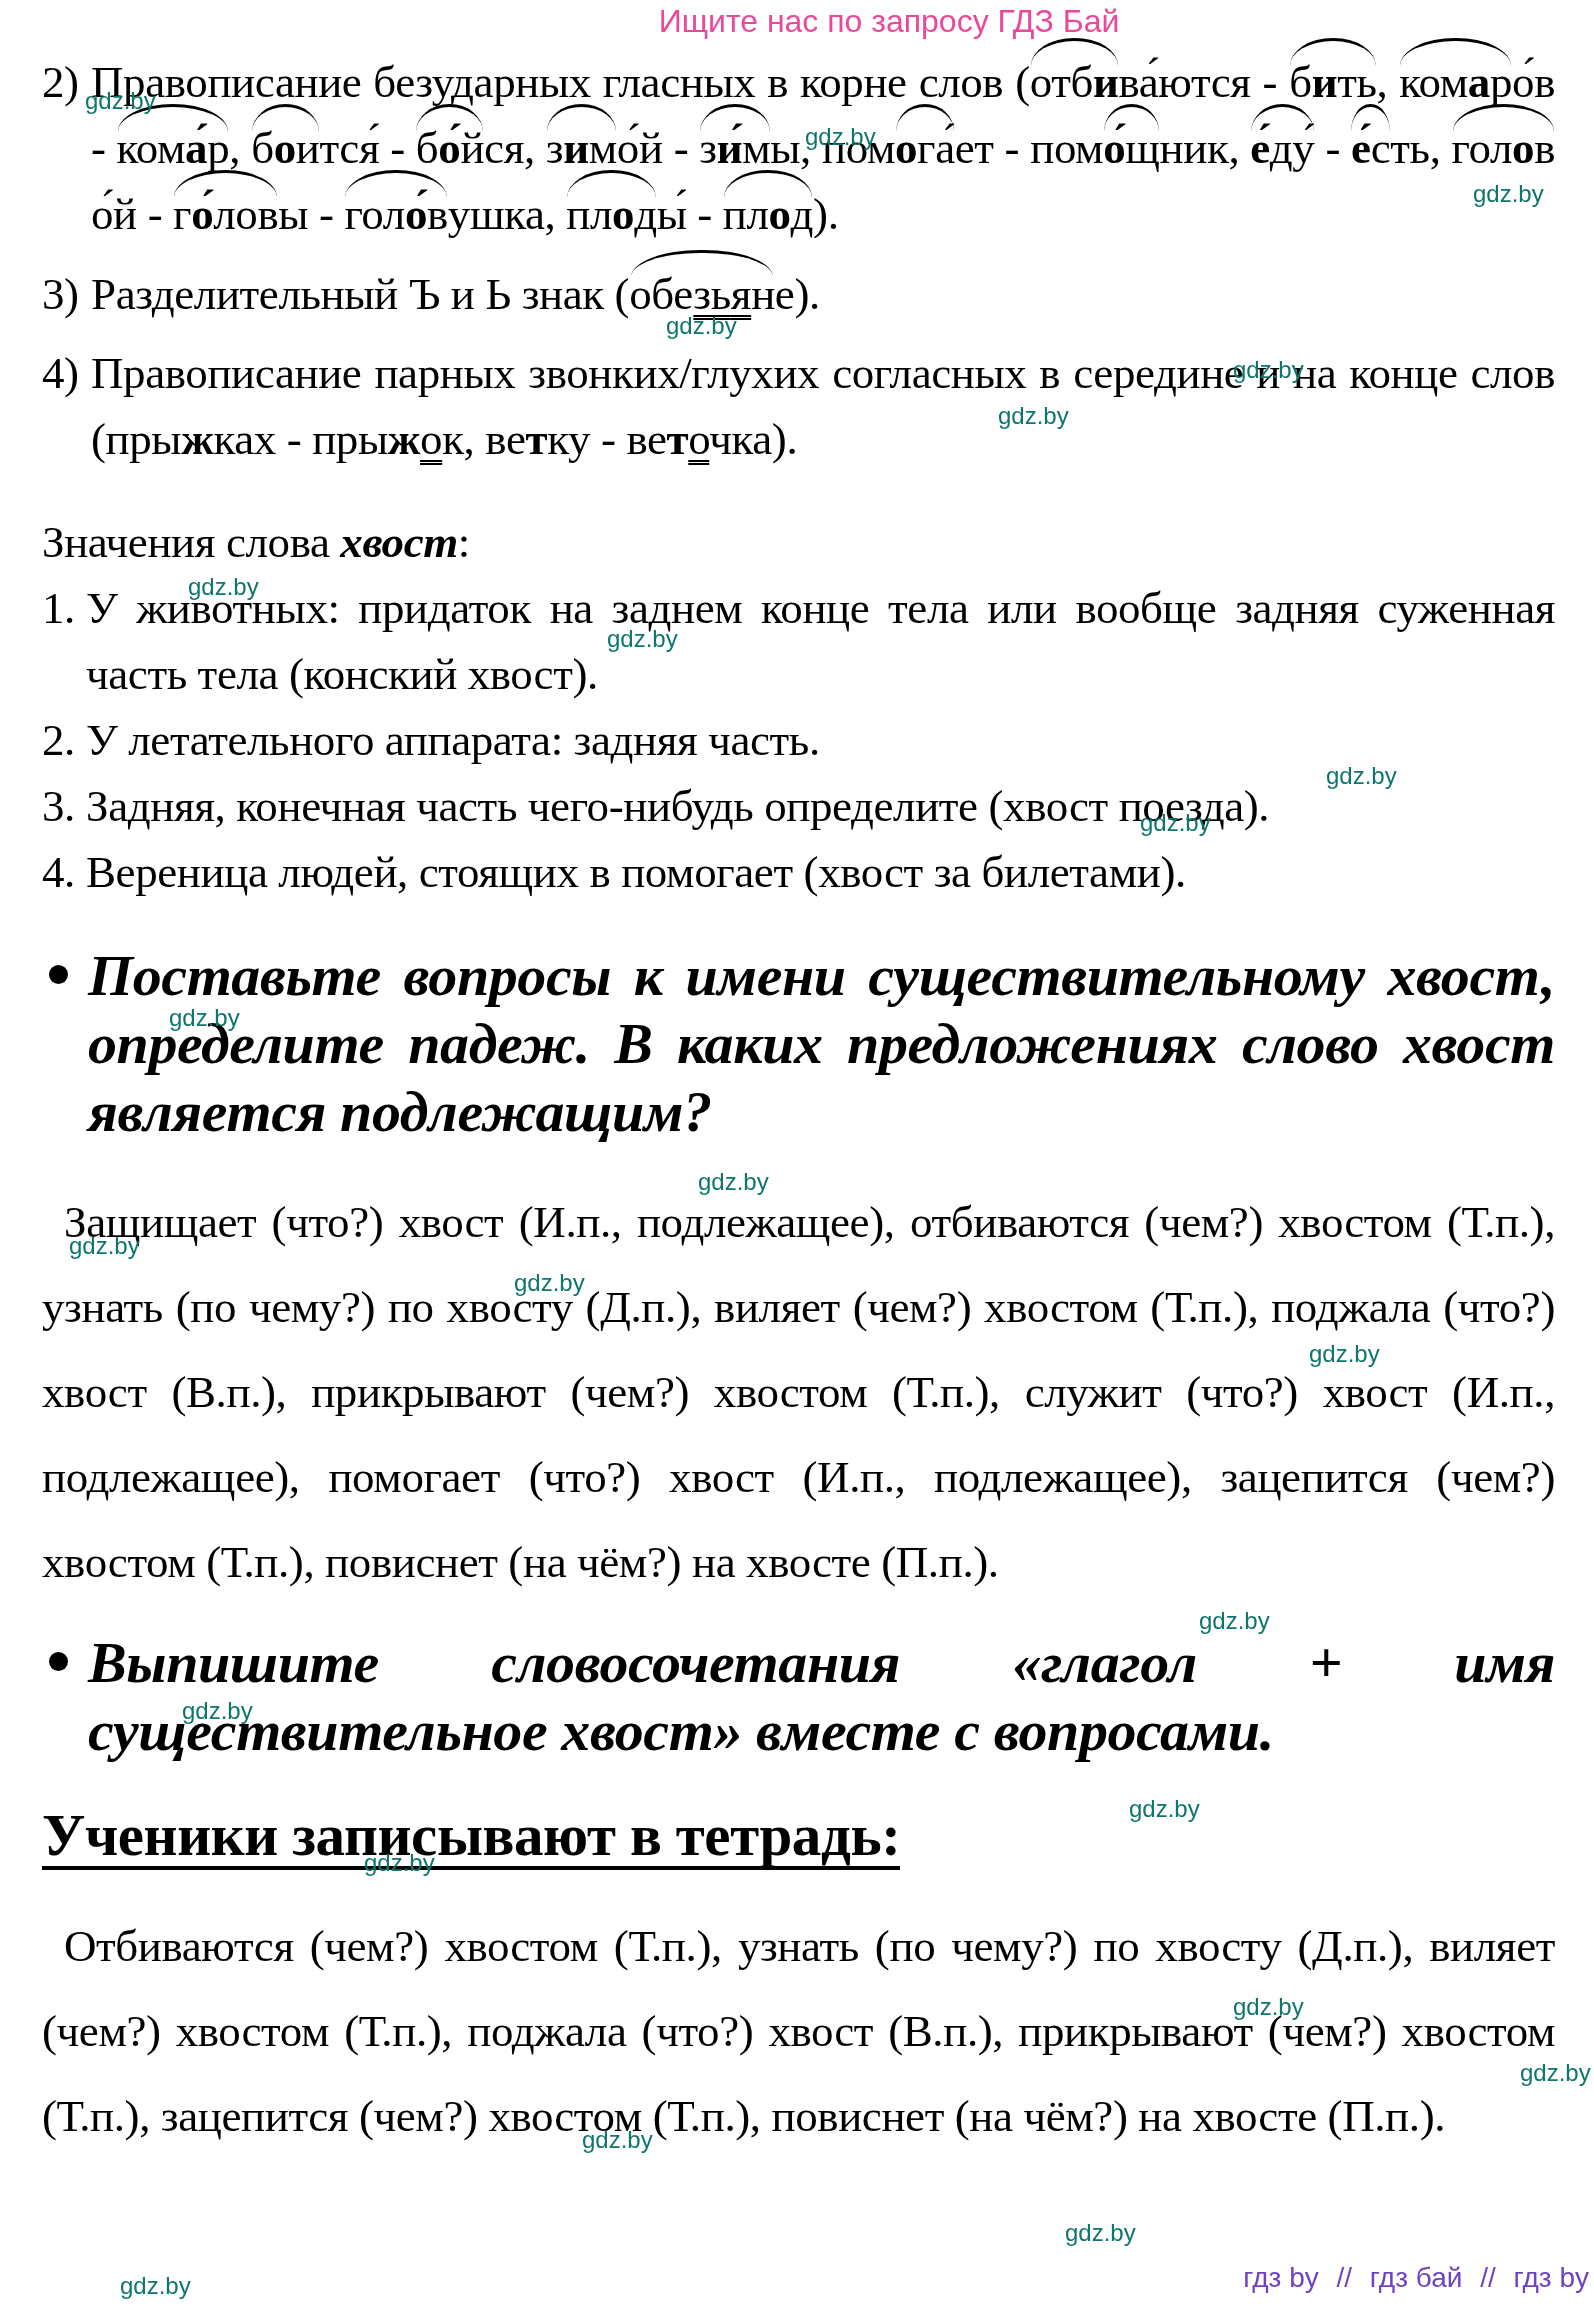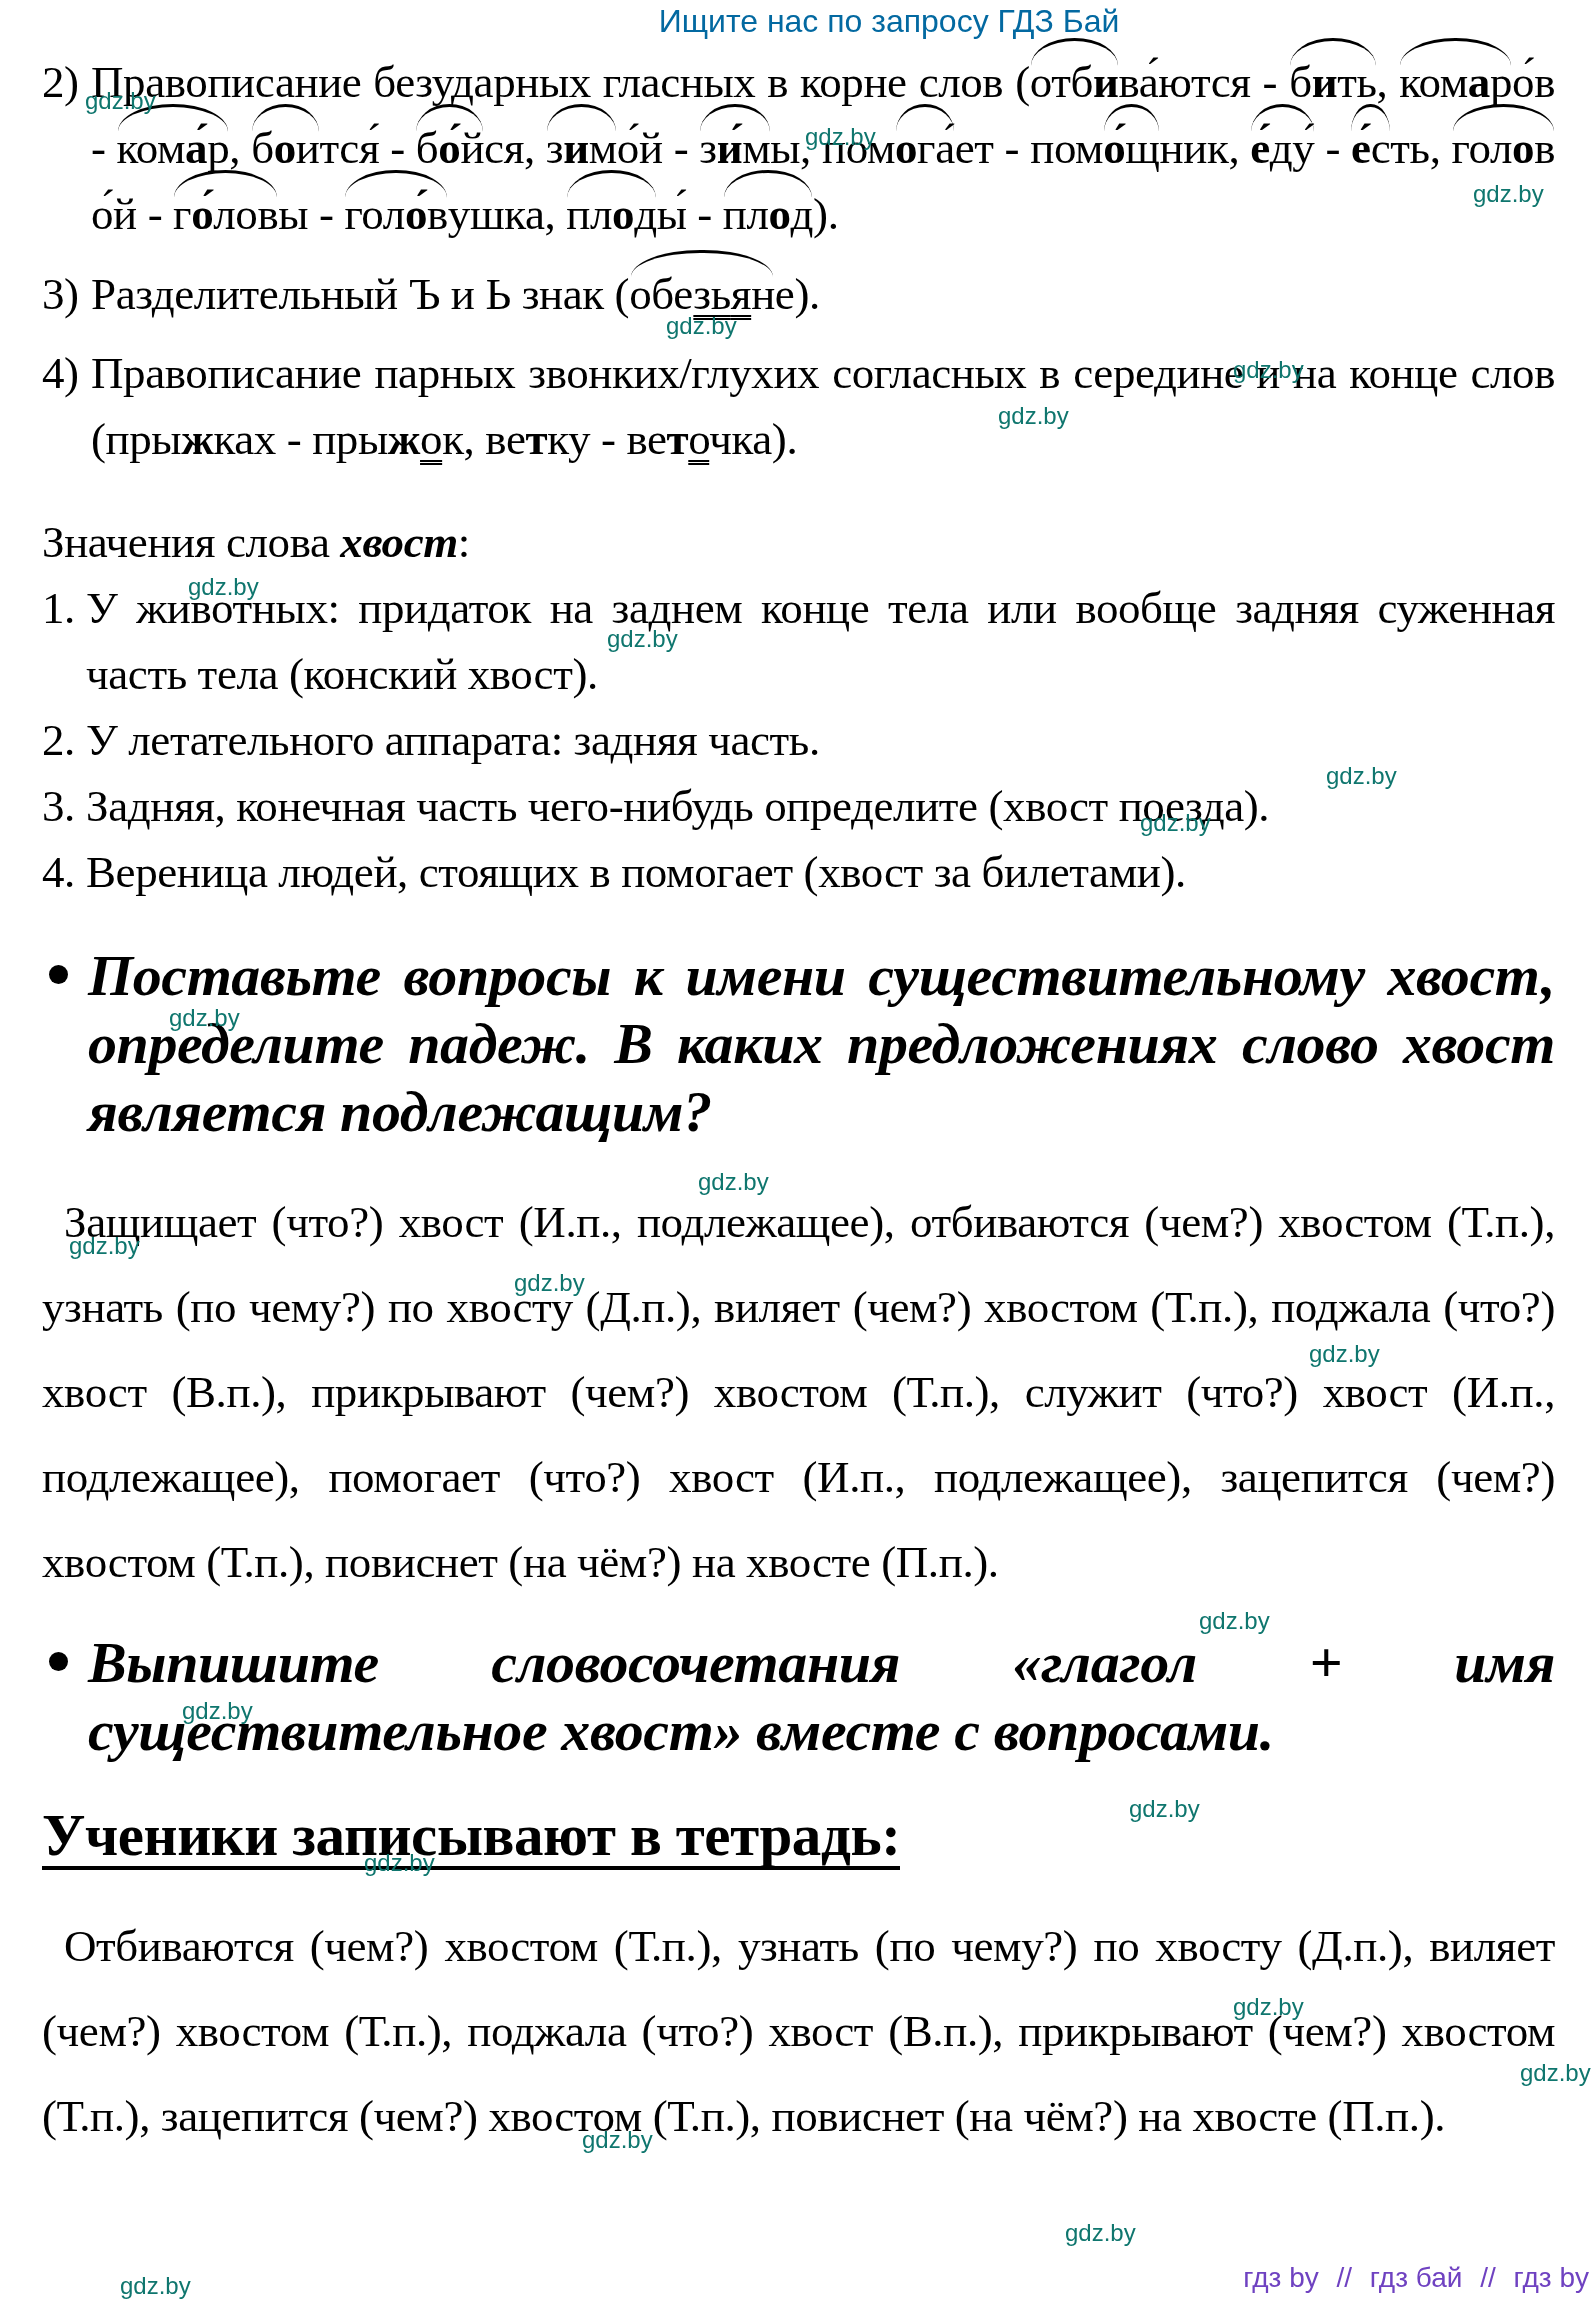--- a/index.html
+++ b/index.html
@@ -61,21 +61,21 @@
     text-decoration:underline double;
     text-underline-offset:0.13em;text-decoration-thickness:0.05em;
   }
   b{font-weight:bold;}
 </style>
 </head>
 <body>
 
 <div class="page">
 
-  <div class="promo" style="color: #0369a1;">Ищите нас по запросу ГДЗ Бай</div>
+  <div class="promo" style="color: #ec4899;">Ищите нас по запросу ГДЗ Бай</div>
 
   <div class="content">
 
     <div class="rule">
       <span class="num">2)</span>
       <span>Правописание безударных гласных в корне слов (<span class="root">отб<b>и</b></span>ва́ются - <span class="root">б<b>и</b>ть</span>, <span class="root">ком<b>а</b>р</span>о́в - <span class="root">ком<b>а́</b>р</span>, <span class="root">б<b>о</b>и</span>тся́ - <span class="root">б<b>о́</b>й</span>ся, <span class="root">з<b>и</b>м</span>о́й - <span class="root">з<b>и́</b>м</span>ы, пом<span class="root"><b>о</b>га́</span>ет - пом<span class="root"><b>о́</b>щ</span>ник, <span class="root"><b>е́</b>ду́</span> - <span class="root"><b>е́</b>с</span>ть, <span class="root">гол<b>о</b>в</span>о́й - <span class="root">г<b>о́</b>лов</span>ы - <span class="root">гол<b>о́</b>в</span>ушка, <span class="root">пл<b>о</b>д</span>ы́ - <span class="root">пл<b>о</b>д</span>).</span>
     </div>
 
     <div class="rule">
       <span class="num">3)</span>

